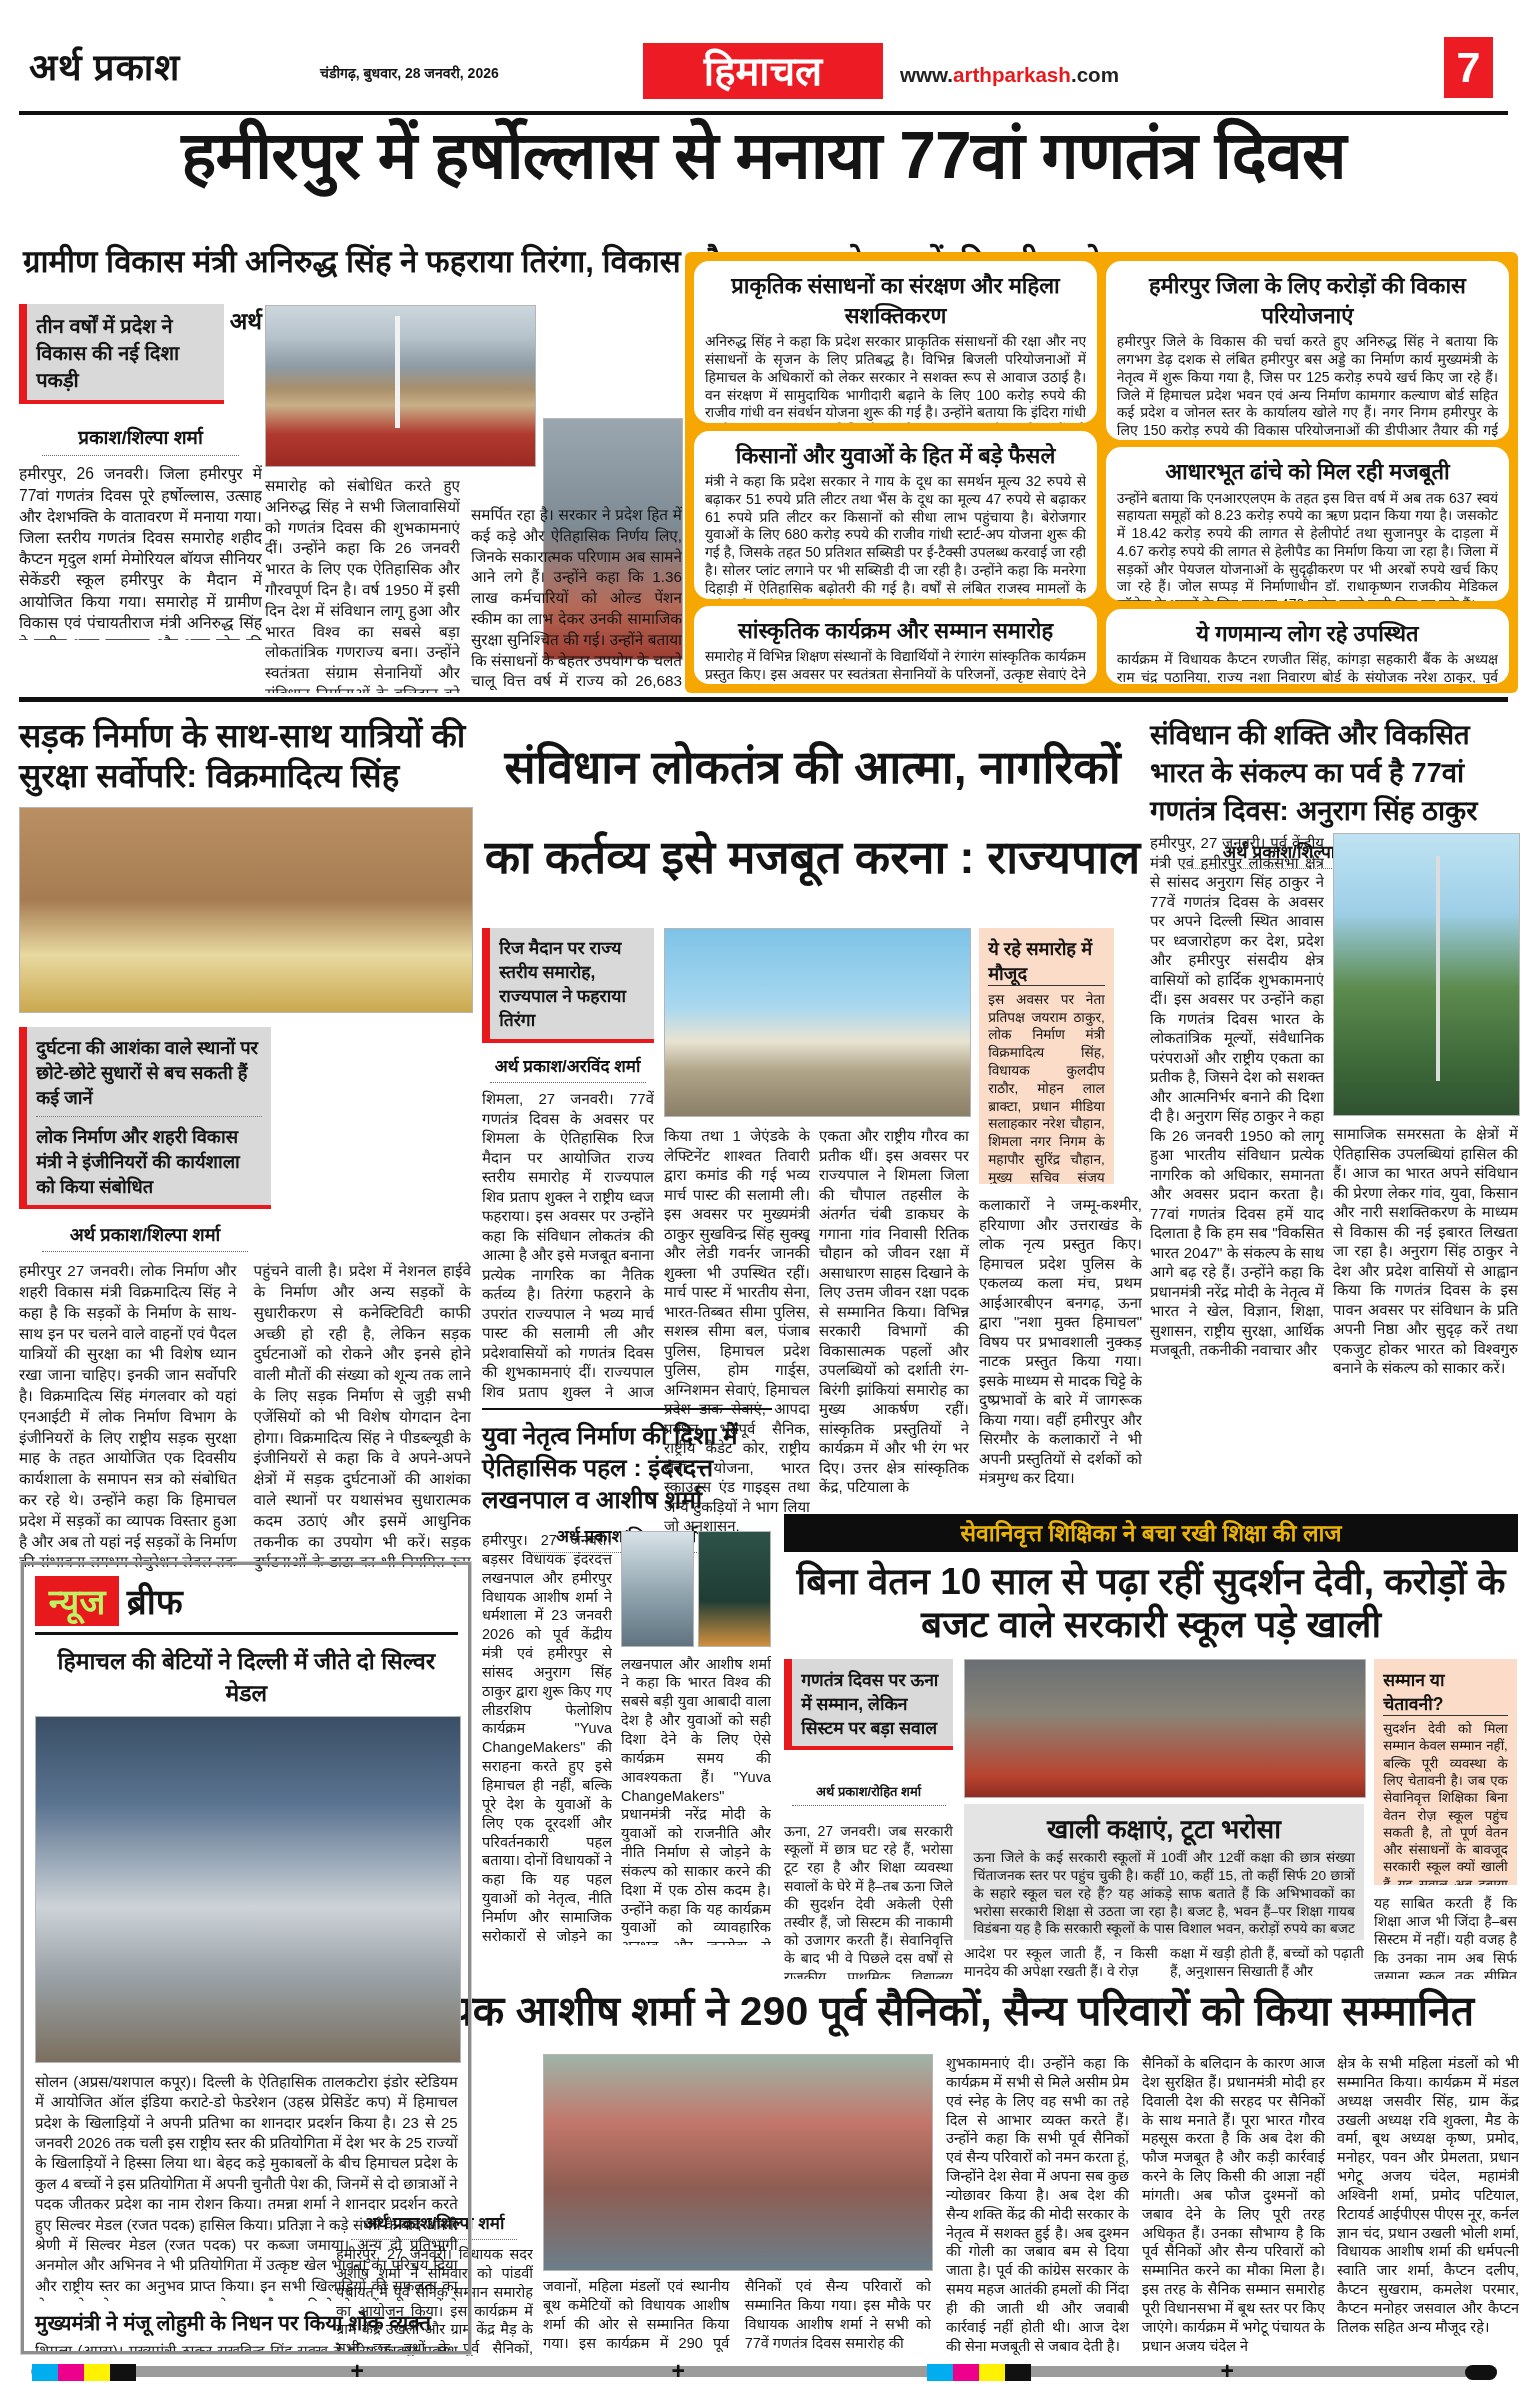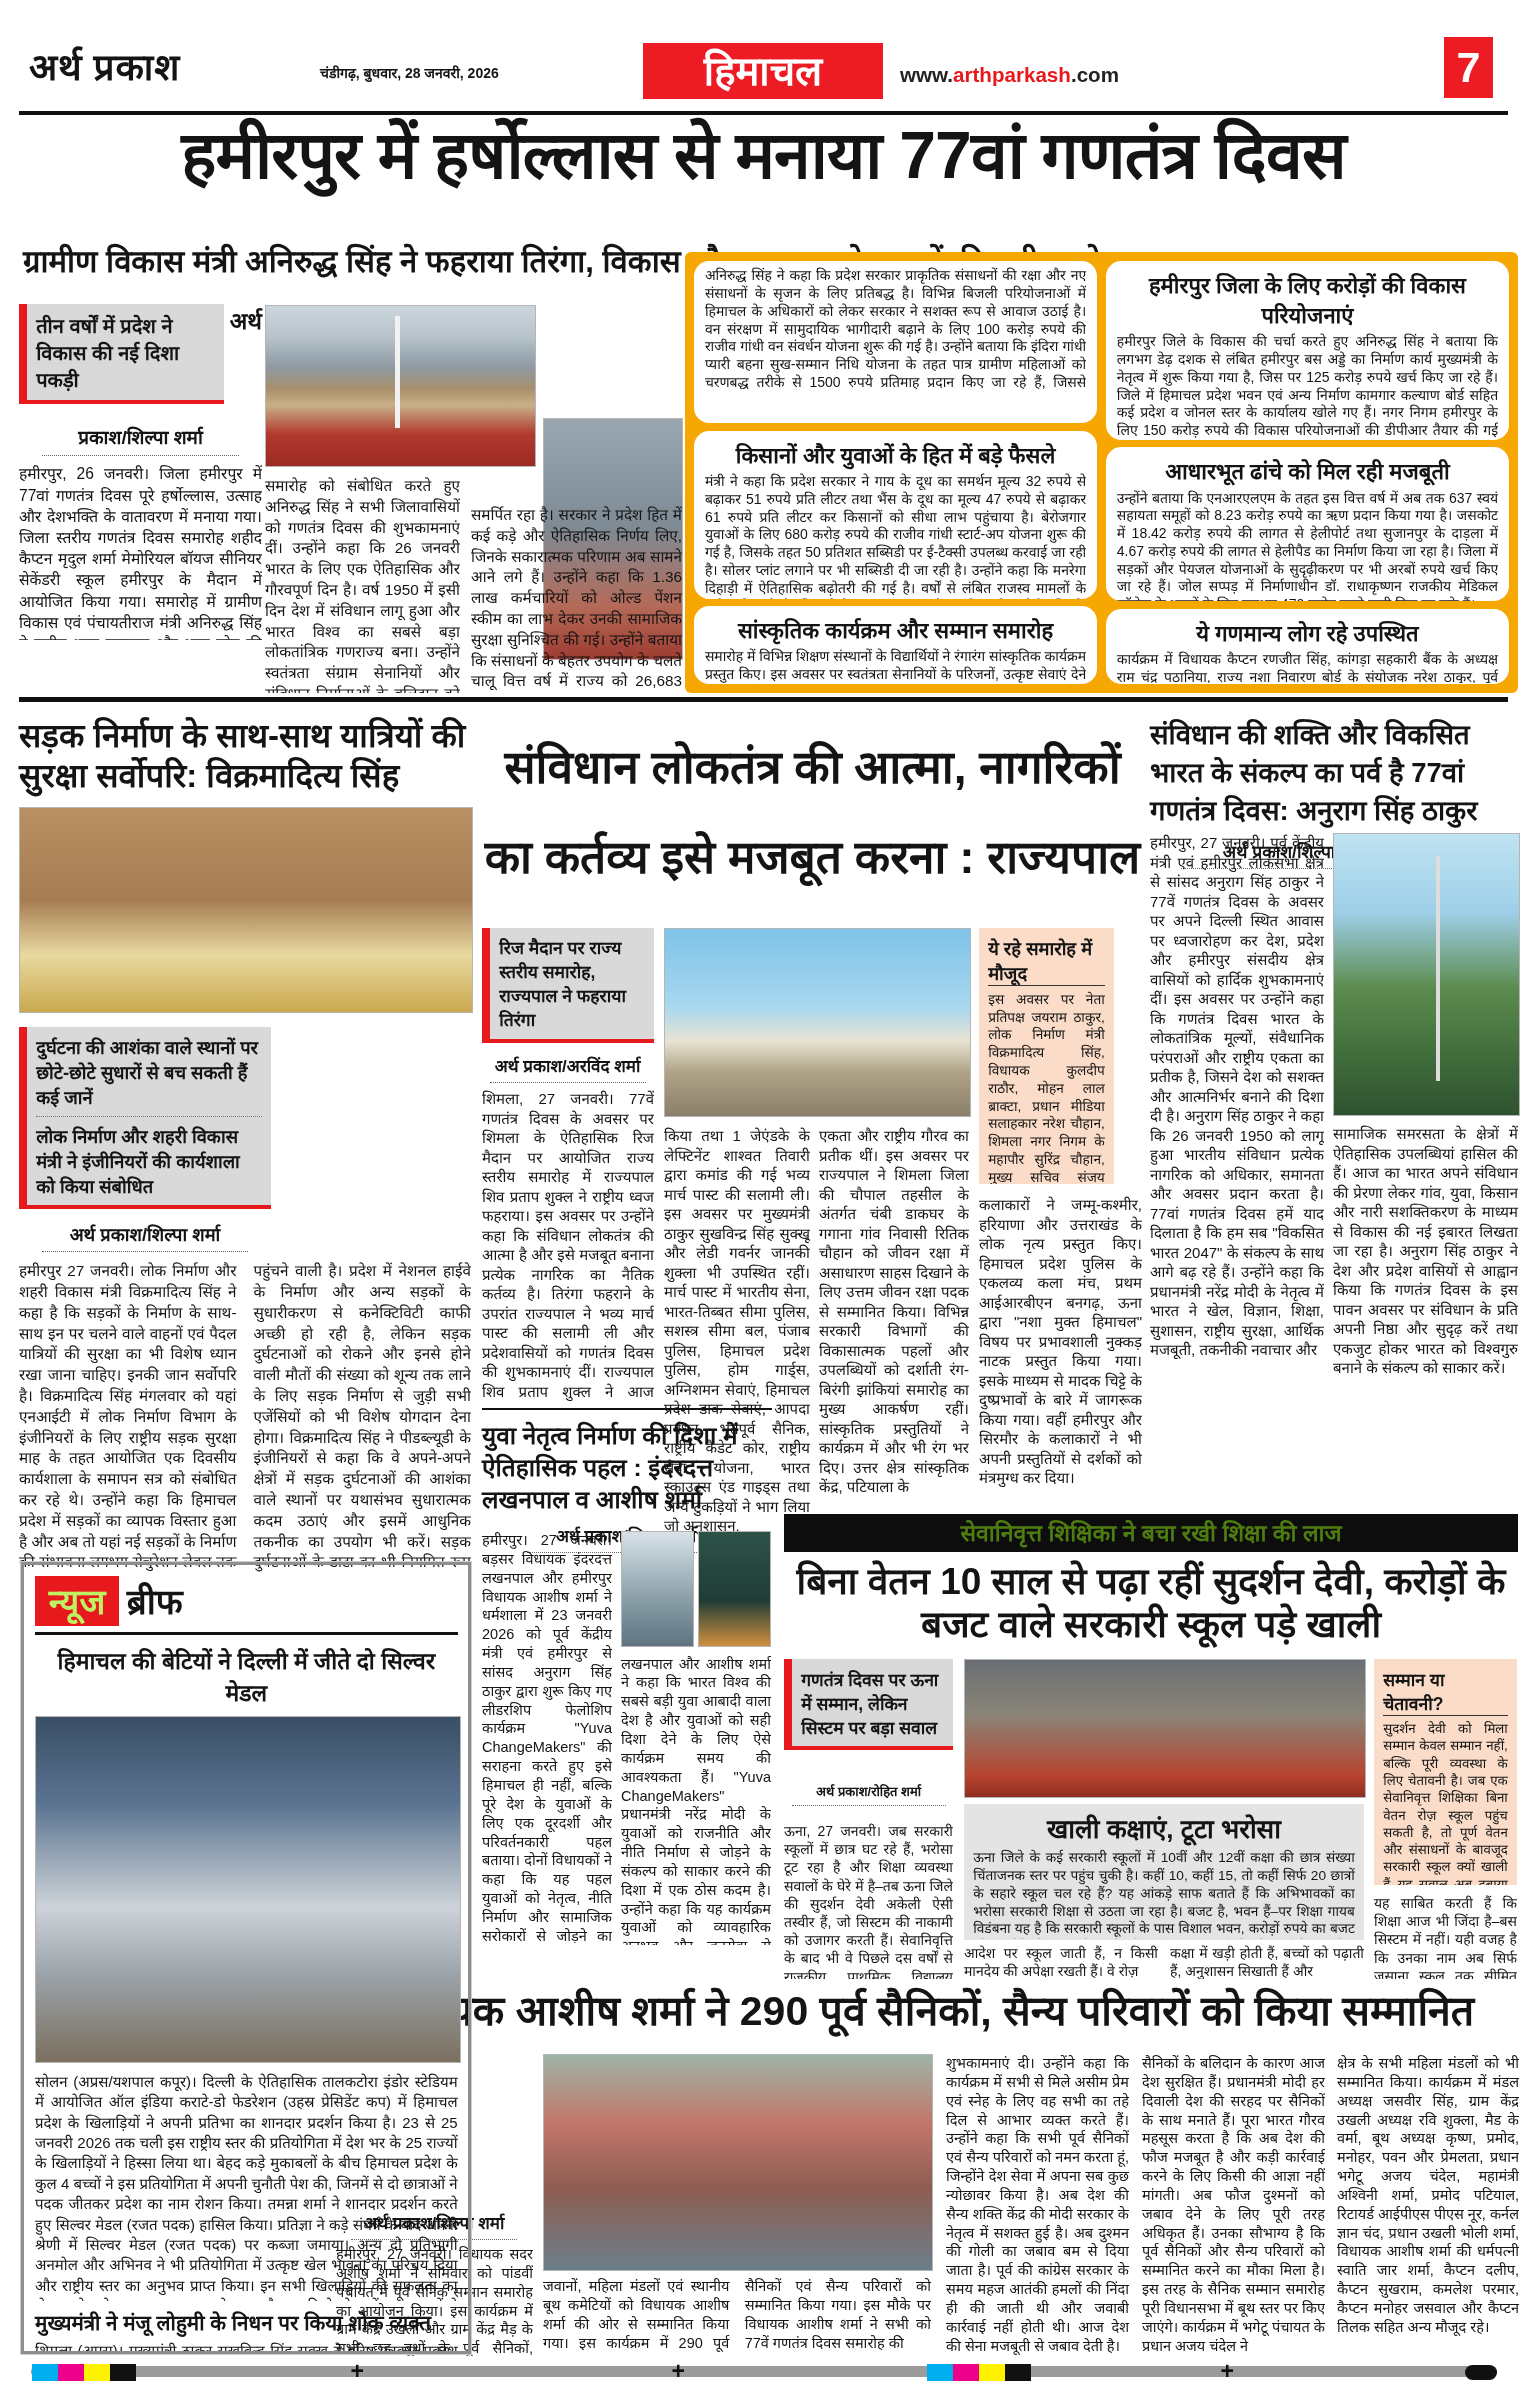--- a/index.html
+++ b/index.html
@@ -50,21 +50,21 @@
   .ph-anurag:before{content:"";position:absolute;left:55%;top:8%;width:3.8px;height:80%;background:#ddd;}
   .ph-port1{background:linear-gradient(180deg,#d8e2e8 0%,#8fa3ad 55%,#5f7380 100%);}
   .ph-port2{background:linear-gradient(180deg,#2e5248 0%,#1f3d35 60%,#d0903f 100%);}
   .ph-teacher{background:linear-gradient(180deg,#6a6f74 0%,#8a8477 40%,#b8432f 85%,#8e2c20 100%);}
   .ph-crowd{background:linear-gradient(180deg,#9fb4a8 0%,#c2766a 32%,#8e5d52 62%,#6b7f8a 100%);}
   .ph-karate{background:linear-gradient(180deg,#3a4f66 0%,#5a7390 25%,#cdd3d8 55%,#9aa2a8 75%,#7b6f5e 100%);}
   
   .pink-box{background:#fbdcc8;padding:7.6px 9.2px;overflow:hidden;}
   .pink-box .ph-h{font-size:18.3px;font-weight:900;border-bottom:1.5px solid #333;display:inline-block;margin-bottom:4.6px;}
   .gray-box{background:#e4e4e4;padding:6.1px 9.2px;overflow:hidden;}
-  .banner-black{background:#0d0d0d;color:#4d7c0f;font-size:23px;font-weight:900;text-align:center;line-height:38px;}
+  .banner-black{background:#0d0d0d;color:#eab308;font-size:23px;font-weight:900;text-align:center;line-height:38px;}
   .news-brief{border:3.1px solid #8e8e8e;outline:0.8px solid #cfcfcf;padding:10.7px;overflow:hidden;}
   .nb-label-red{background:#e8191c;color:#bef264;font-weight:900;font-size:35px;padding:1.5px 13.7px;display:inline-block;}
   .nb-label-blk{font-weight:900;font-size:35px;display:inline-block;padding-left:7.6px;}
   .nb-rule{height:3.1px;background:#111;margin-top:6.1px;}
   
   .reg-bar{background:#9b9b9b;border-radius:6.1px;}
   .sw{width:26px;height:17px;display:inline-block;}
   .plus{font-size:23px;font-weight:700;color:#101010;}
   .roundcap{background:#101010;border-radius:8.4px;}
 </style>
@@ -97,20 +97,21 @@
   </div>
 
   <div class="abs photo ph-flag" style="left:265px;top:305px;width:269px;height:160px;"></div>
   <div class="abs photo ph-parade" style="left:543px;top:256px;width:138px;height:240px;"></div>
   <div class="abs body-txt" style="left:265px;top:476px;width:195px;height:217px;">समारोह को संबोधित करते हुए अनिरुद्ध सिंह ने सभी जिलावासियों को गणतंत्र दिवस की शुभकामनाएं दीं। उन्होंने कहा कि 26 जनवरी भारत के लिए एक ऐतिहासिक और गौरवपूर्ण दिन है। वर्ष 1950 में इसी दिन देश में संविधान लागू हुआ और भारत विश्व का सबसे बड़ा लोकतांत्रिक गणराज्य बना। उन्होंने स्वतंत्रता संग्राम सेनानियों और संविधान निर्माताओं के बलिदान को नमन करते हुए कहा कि यह दिवस उनके त्याग और समर्पण को स्मरण करने का अवसर भी है। मंत्री अनिरुद्ध सिंह ने कहा कि प्रदेश सरकार का तीन वर्ष का सेवाकाल राज्य के सर्वांगीण विकास और जनकल्याण के लिए</div>
   <div class="abs body-txt" style="left:471px;top:505px;width:211px;height:188px;">समर्पित रहा है। सरकार ने प्रदेश हित में कई कड़े और ऐतिहासिक निर्णय लिए, जिनके सकारात्मक परिणाम अब सामने आने लगे हैं। उन्होंने कहा कि 1.36 लाख कर्मचारियों को ओल्ड पेंशन स्कीम का लाभ देकर उनकी सामाजिक सुरक्षा सुनिश्चित की गई। उन्होंने बताया कि संसाधनों के बेहतर उपयोग के चलते चालू वित्त वर्ष में राज्य को 26,683 करोड़ रुपये की आय हुई, जो पिछली सरकार के समान अवधि की तुलना में लगभग 3800 करोड़ रुपये अधिक है।</div>
 
   <div class="abs orange-panel" style="left:685px;top:252px;width:833px;height:441px;box-sizing:border-box;">
     <div class="opanel-col">
       <div class="obox" style="height:165px;">
+        <div class="oh">प्राकृतिक संसाधनों का संरक्षण और महिला सशक्तिकरण</div>
         <div class="ot" style="height:122px;">अनिरुद्ध सिंह ने कहा कि प्रदेश सरकार प्राकृतिक संसाधनों की रक्षा और नए संसाधनों के सृजन के लिए प्रतिबद्ध है। विभिन्न बिजली परियोजनाओं में हिमाचल के अधिकारों को लेकर सरकार ने सशक्त रूप से आवाज उठाई है। वन संरक्षण में सामुदायिक भागीदारी बढ़ाने के लिए 100 करोड़ रुपये की राजीव गांधी वन संवर्धन योजना शुरू की गई है। उन्होंने बताया कि इंदिरा गांधी प्यारी बहना सुख-सम्मान निधि योजना के तहत पात्र ग्रामीण महिलाओं को चरणबद्ध तरीके से 1500 रुपये प्रतिमाह प्रदान किए जा रहे हैं, जिससे महिलाओं को आर्थिक संबल मिल रहा है।</div>
       </div>
       <div class="obox" style="height:171px;">
         <div class="oh">किसानों और युवाओं के हित में बड़े फैसले</div>
         <div class="ot" style="height:128px;">मंत्री ने कहा कि प्रदेश सरकार ने गाय के दूध का समर्थन मूल्य 32 रुपये से बढ़ाकर 51 रुपये प्रति लीटर तथा भैंस के दूध का मूल्य 47 रुपये से बढ़ाकर 61 रुपये प्रति लीटर कर किसानों को सीधा लाभ पहुंचाया है। बेरोजगार युवाओं के लिए 680 करोड़ रुपये की राजीव गांधी स्टार्ट-अप योजना शुरू की गई है, जिसके तहत 50 प्रतिशत सब्सिडी पर ई-टैक्सी उपलब्ध करवाई जा रही है। सोलर प्लांट लगाने पर भी सब्सिडी दी जा रही है। उन्होंने कहा कि मनरेगा दिहाड़ी में ऐतिहासिक बढ़ोतरी की गई है। वर्षों से लंबित राजस्व मामलों के त्वरित निपटारे के लिए विशेष राजस्व अदालतें स्थापित की गई हैं, जिनके माध्यम से अब तक 5 लाख से अधिक मामलों का समाधान किया जा चुका है।</div>
       </div>
       <div class="obox" style="height:72px;">
         <div class="oh">सांस्कृतिक कार्यक्रम और सम्मान समारोह</div>
         <div class="ot" style="height:35px;">समारोह में विभिन्न शिक्षण संस्थानों के विद्यार्थियों ने रंगारंग सांस्कृतिक कार्यक्रम प्रस्तुत किए। इस अवसर पर स्वतंत्रता सेनानियों के परिजनों, उत्कृष्ट सेवाएं देने वाले अधिकारियों-कर्मचारियों और अन्य व्यक्तियों को सम्मानित किया गया।</div>
       </div>

